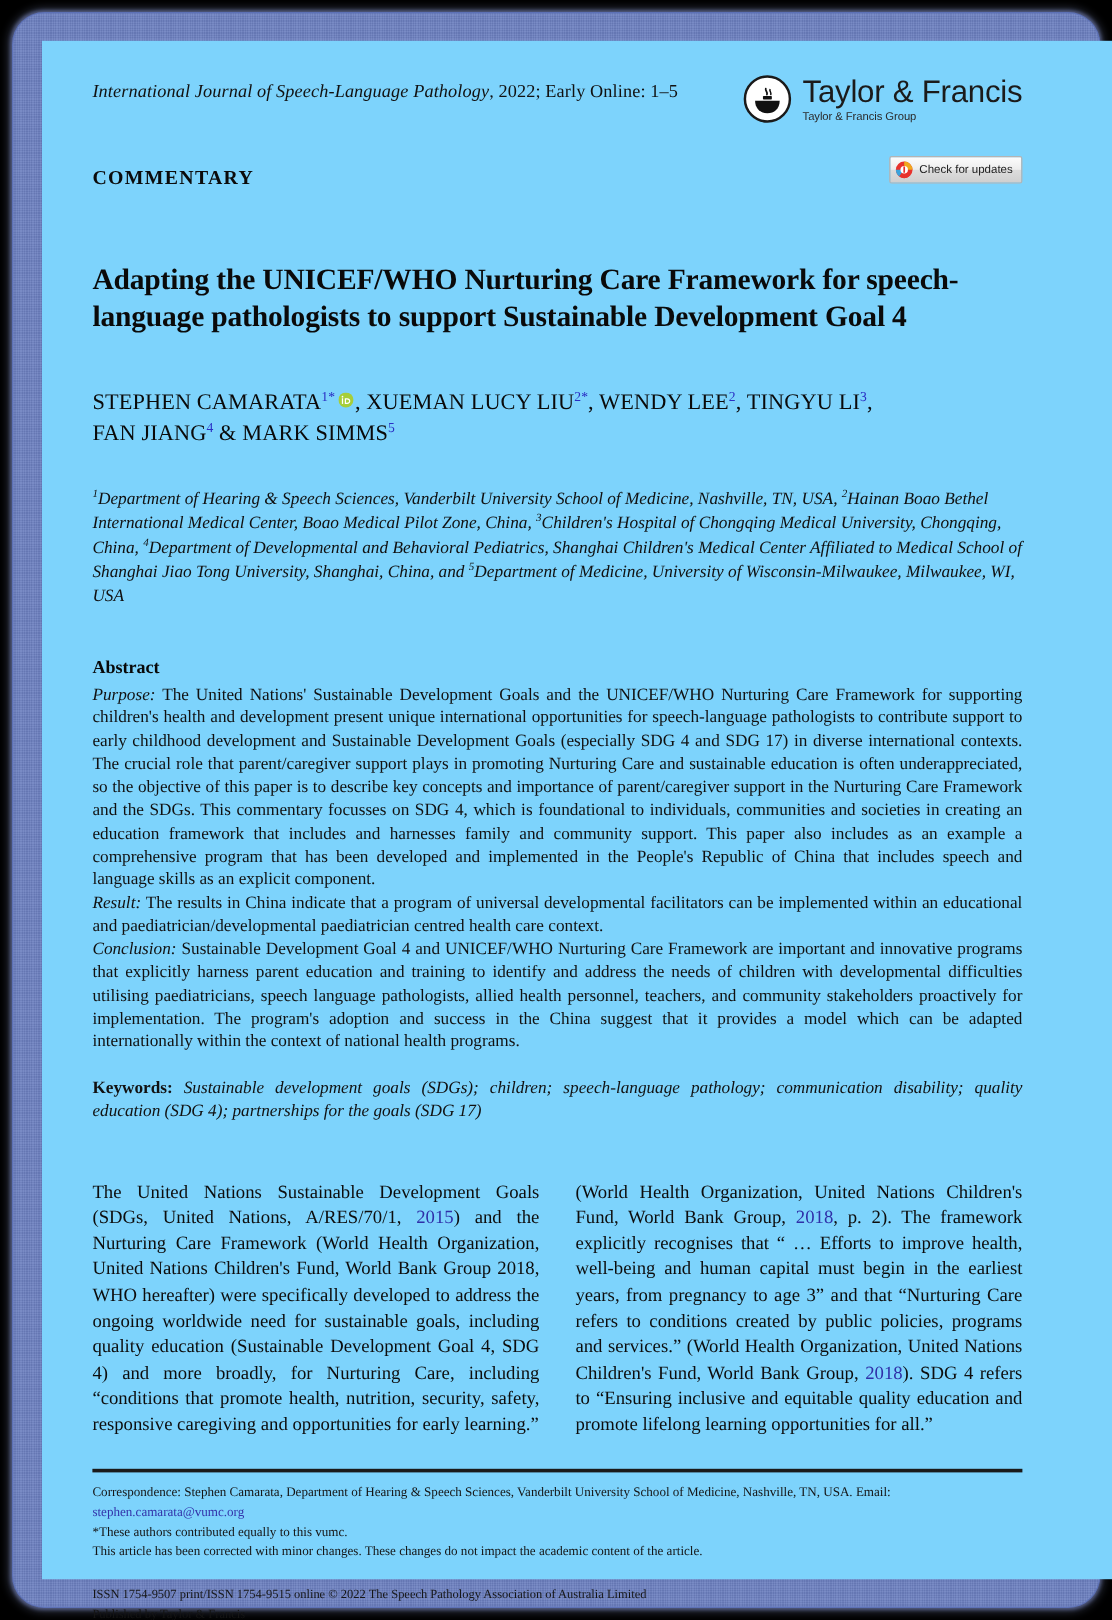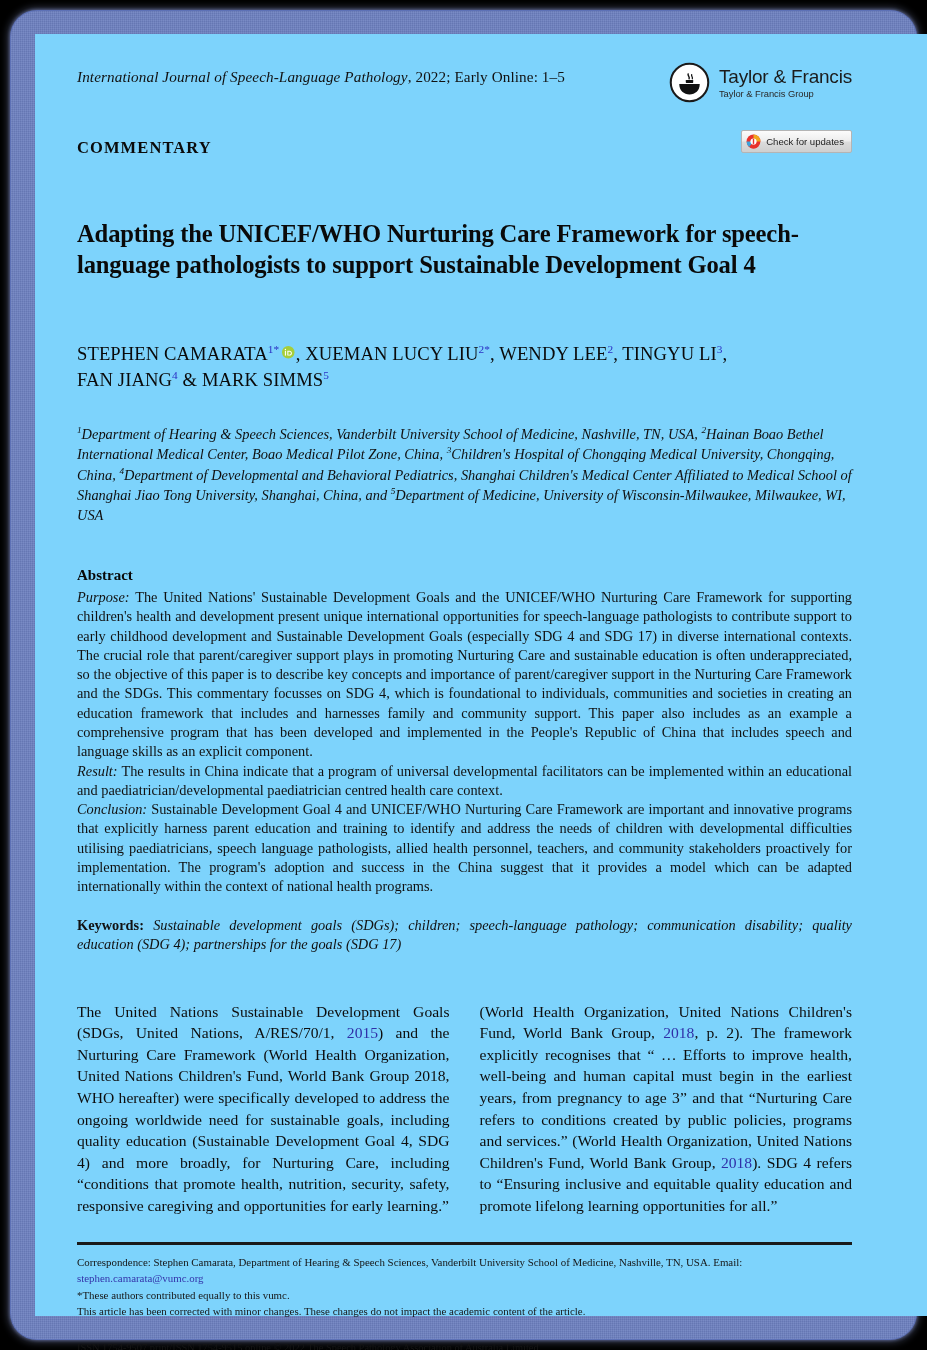--- a/index.html
+++ b/index.html
@@ -85,21 +85,21 @@
   .tf-mark {
     width: 41px;
     height: 41px;
     flex: 0 0 41px;
   }
   .tf-words {
     line-height: 1;
   }
   .tf-name {
     font-family: "Liberation Sans", sans-serif;
-    font-size: 19px;
+    font-size: 26px;
     color: #1b1b1b;
     letter-spacing: -0.2px;
     display: block;
   }
   .tf-sub {
     font-family: "Liberation Sans", sans-serif;
     font-size: 9.4px;
     color: #2a2a2a;
     letter-spacing: -0.05px;
     display: block;
@@ -146,21 +146,21 @@
     font-family: "Liberation Serif", serif;
     font-weight: bold;
     font-size: 24.6px;
     line-height: 1.28;
     color: #0a0a0a;
     letter-spacing: -0.15px;
   }
 
   
   .authors {
-    margin-top: 60px;
+    margin-top: 42px;
     font-size: 18.6px;
     line-height: 1.38;
     color: #0a0a0a;
     letter-spacing: .1px;
   }
   .authors sup {
     font-size: 61%;
     vertical-align: super;
     line-height: 0;
     color: #2a2fc4;

